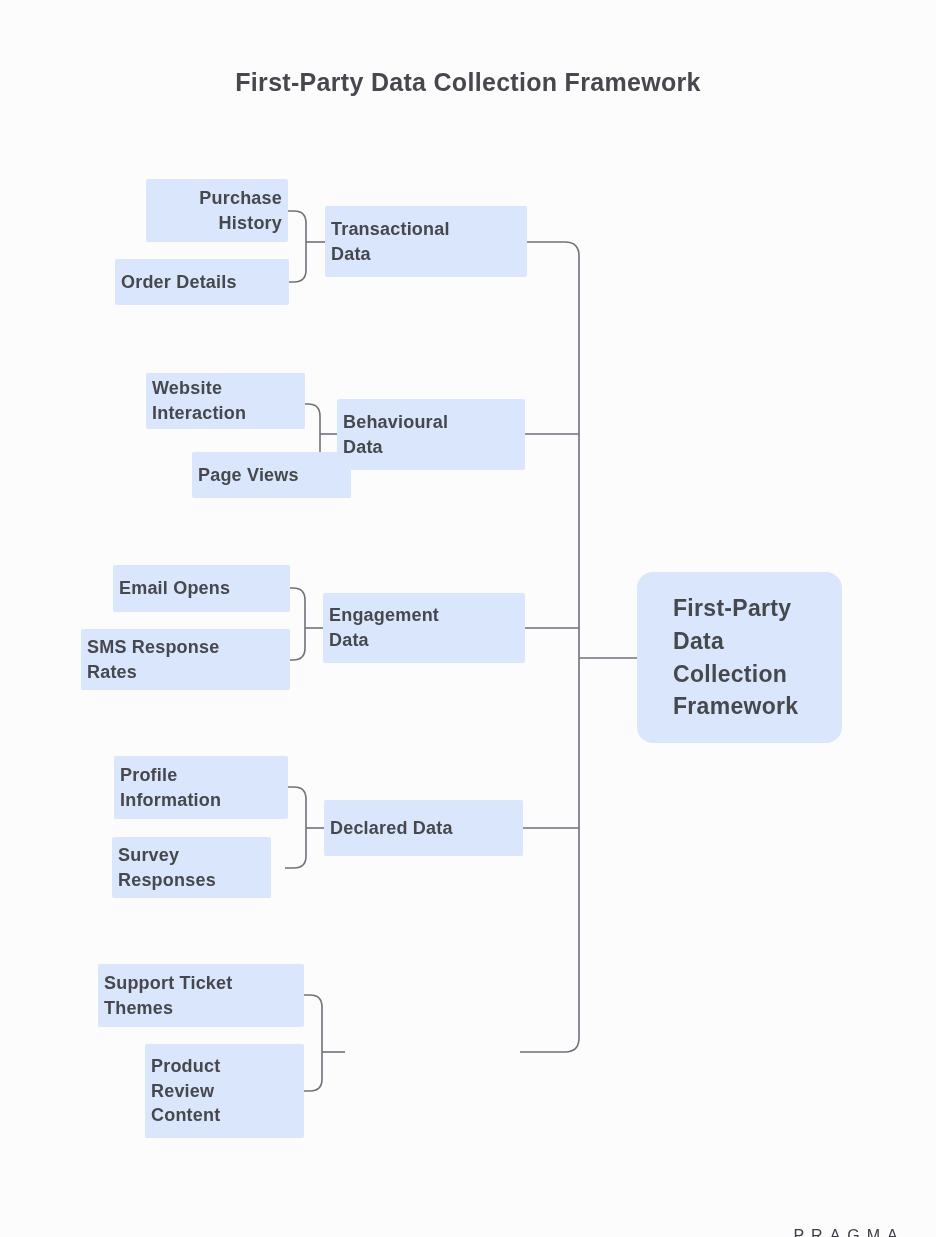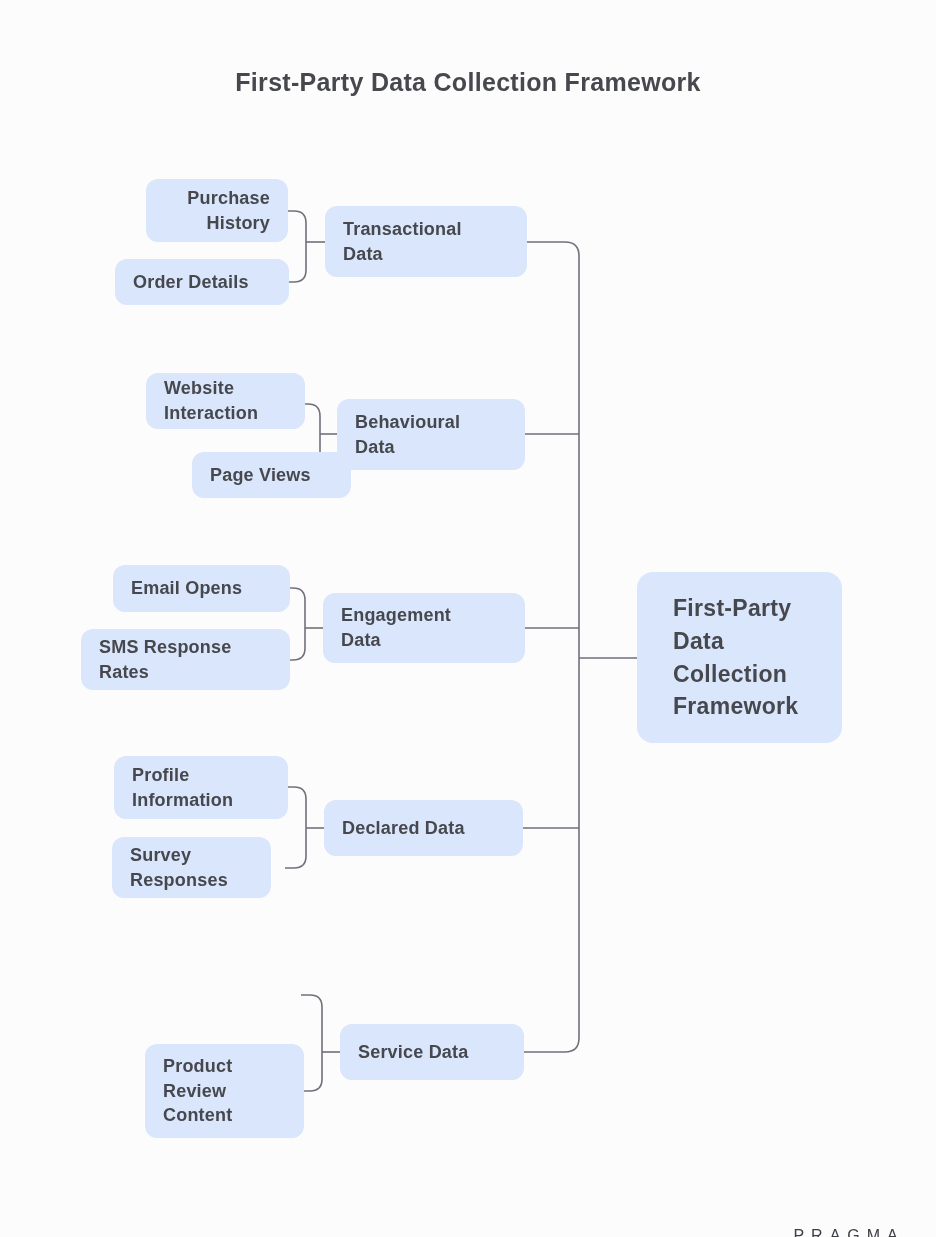--- a/index.html
+++ b/index.html
@@ -40,24 +40,24 @@
   }
   svg.connectors path{
     fill:none;
     stroke:var(--line);
     stroke-width:1.6;
   }
   .node{
     position:absolute;
     box-sizing:border-box;
     background:var(--node-fill);
-    border-radius:12px;
+    border-radius:2px;
     display:flex;
     align-items:center;
-    padding:0 18px;
+    padding:0 6px;
     color:var(--text);
     font-size:18px;
     font-weight:700;
     line-height:1.38;
     letter-spacing:0.2px;
     white-space:pre-line;
   }
   .node.align-right{
     justify-content:flex-end;
     text-align:right;
@@ -131,32 +131,33 @@
 
   <div class="node" style="left:113px;top:565px;width:177px;height:47px;">Email Opens</div>
   <div class="node" style="left:81px;top:629px;width:209px;height:61px;">SMS Response
 Rates</div>
 
   <div class="node" style="left:114px;top:756px;width:174px;height:63px;">Profile
 Information</div>
   <div class="node" style="left:112px;top:837px;width:159px;height:61px;">Survey
 Responses</div>
 
+  <div class="node" style="left:98px;top:964px;width:206px;height:63px;">Support Ticket
+Themes</div>
   <div class="node" style="left:145px;top:1044px;width:159px;height:94px;">Product
 Review
 Content</div>
 
   <div class="node" style="left:325px;top:206px;width:202px;height:71px;">Transactional
 Data</div>
   <div class="node" style="left:337px;top:399px;width:188px;height:71px;">Behavioural
 Data</div>
   <div class="node" style="left:323px;top:593px;width:202px;height:70px;">Engagement
 Data</div>
   <div class="node" style="left:324px;top:800px;width:199px;height:56px;">Declared Data</div>
-  <div class="node" style="left:340px;top:1024px;width:184px;height:56px;">Service Data</div>
 
   <div class="node root" style="left:637px;top:572px;width:205px;height:171px;">First-Party
 Data
 Collection
 Framework</div>
 
   <div class="brand">
     <span class="brand-name">PRAGMA</span>
       <span class="brand-dot">.</span>
   </div>

